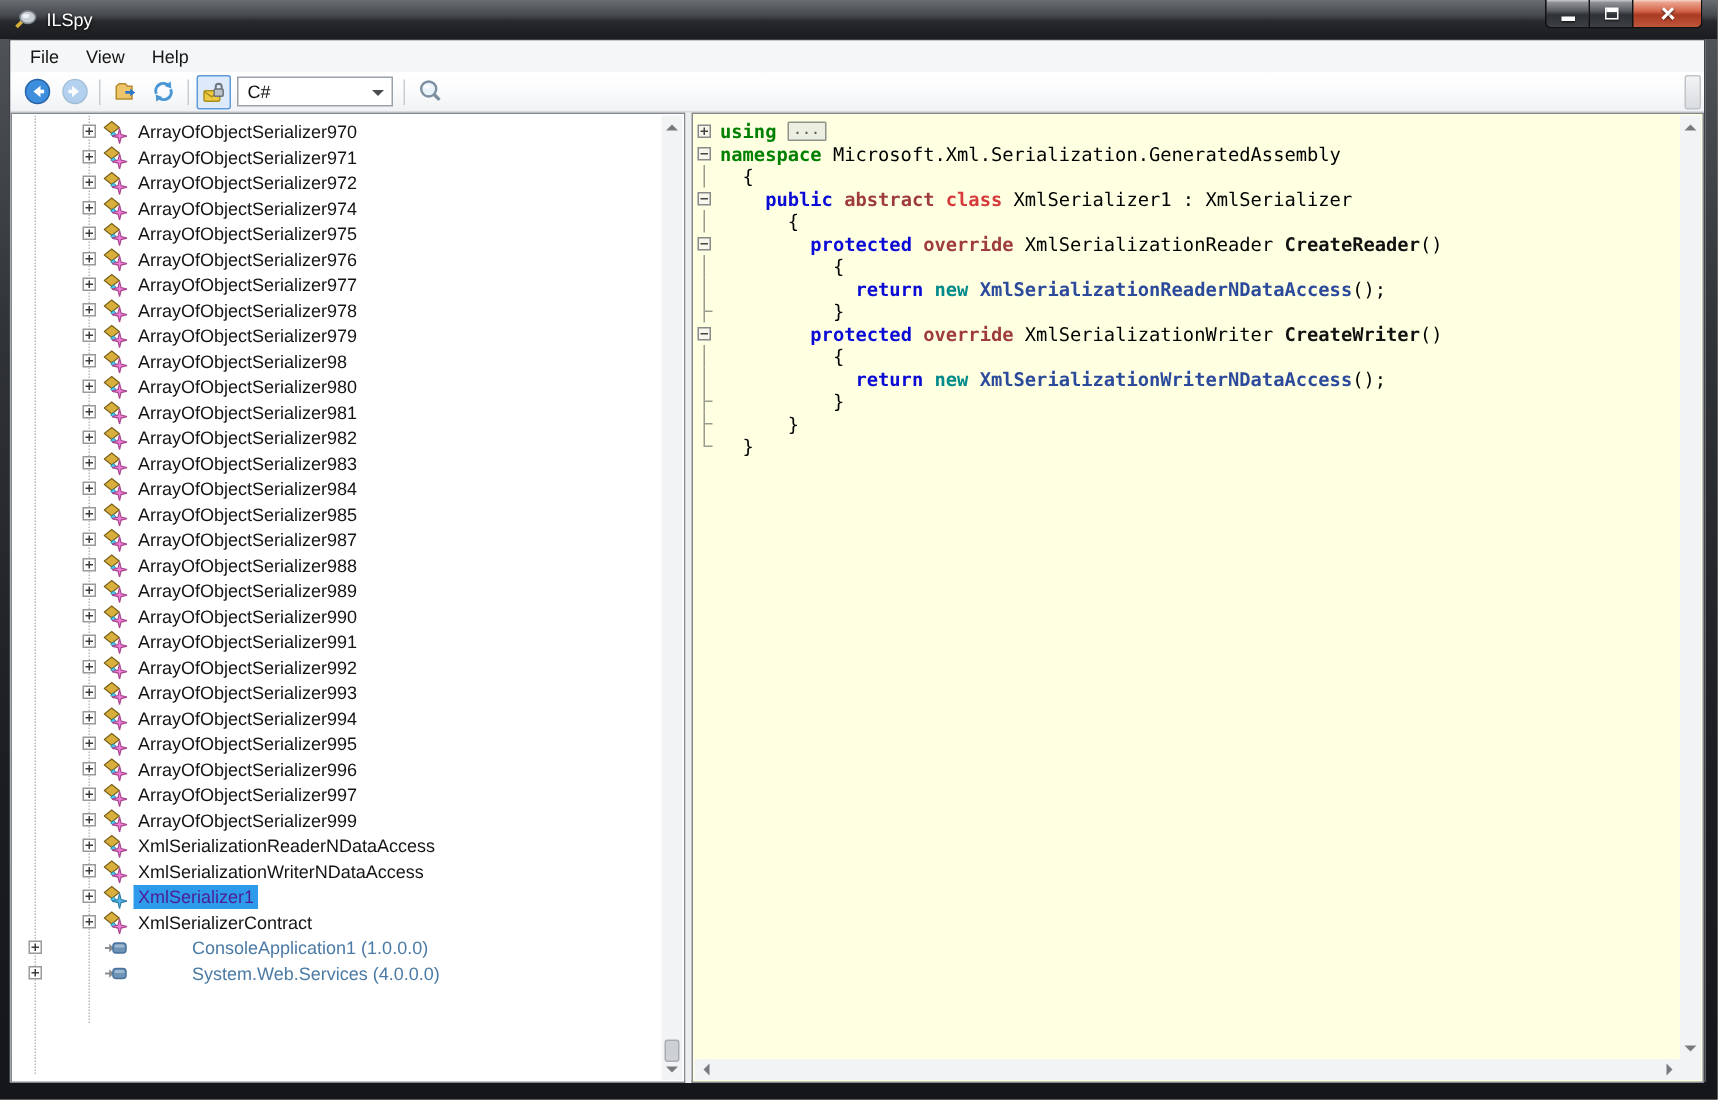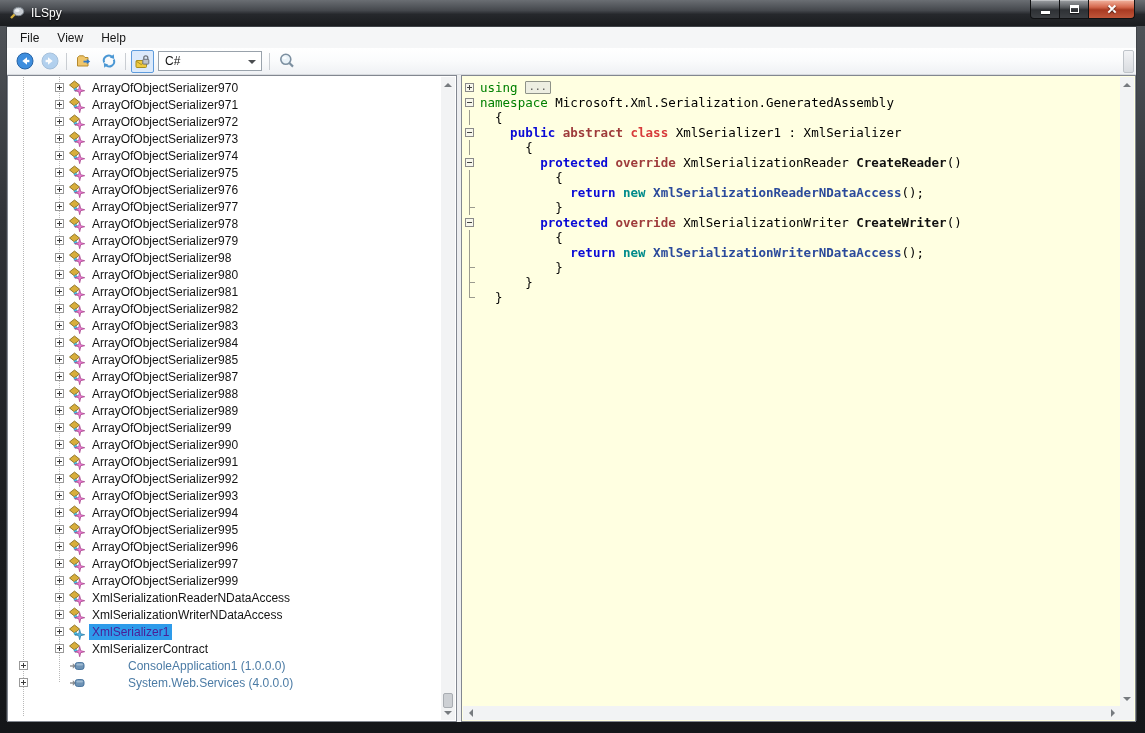--- a/index.html
+++ b/index.html
@@ -79,21 +79,21 @@
   .code-line { display:flex; height:15px; line-height:15px; white-space:pre; }
   .fold-col { width:17px; flex:none; position:relative; }
   .fold-box { position:absolute; left:2px; top:3px; width:9px; height:9px; border:1px solid #8A8A8A;
               background:#F7F7EC; }
   .fold-box::before { content:""; position:absolute; left:1px; top:3px; width:5px; height:1px; background:#444; }
   .fold-box.plus::after { content:""; position:absolute; left:3px; top:1px; width:1px; height:5px; background:#444; }
   .fold-line  { position:absolute; left:6px; top:0; bottom:0; border-left:1px solid #9B9B8F; }
   .fold-line.half { bottom:7px; }
   .fold-tick  { position:absolute; left:7px; top:7px; width:5px; border-top:1px solid #9B9B8F; }
   .tok-plain   { color:#000000; }
-  .tok-kw-green{ color:#008000; font-weight:normal; }
+  .tok-kw-green{ color:#008000; font-weight:bold; }
   .tok-kw-blue { color:#0A0AD6; font-weight:bold; }
   .tok-kw-dred { color:#9E3B3B; font-weight:bold; }
   .tok-kw-red  { color:#D73A3A; font-weight:bold; }
   .tok-kw-teal { color:#008B8B; font-weight:bold; }
   .tok-type-ref{ color:#2B4A9B; font-weight:bold; }
   .tok-method  { color:#111111; font-weight:bold; }
   .fold-ellipsis { display:inline-block; border:1px solid #8E9288; background:#EDEEE2; color:#555;
               font-size:10px; line-height:10px; padding:0 3px 1px 3px; margin-left:7px;
               align-self:center; border-radius:1px; }
   .code-vscroll { position:absolute; right:1px; top:1px; bottom:15px; width:14px; background:#F2F3F4; }
@@ -228,30 +228,20 @@
               <span class="tlabel">ArrayOfObjectSerializer972</span>
             </div>
             <div class="trow type">
               <span class="expander plus"></span>
               <span class="ticon">
   <svg width="16" height="16" viewBox="0 0 16 16">
     <polygon points="0.5,5 5.5,1 10.5,5 5.5,9" fill="#D8AE3C" stroke="#7A6118" stroke-width="0.8"></polygon>
     <polygon points="4.8,9.6 6.6,8 8.4,9.6 6.6,11.2" fill="#49C8F0" stroke="#1E85AA" stroke-width="0.6"></polygon>
     <path d="M10.7,5.6 L11.7,9.7 L15.7,10.7 L11.7,11.7 L10.7,15.7 L9.7,11.7 L5.7,10.7 L9.7,9.7 Z" fill="#F07ED8" stroke="#A8468E" stroke-width="0.8"></path>
   </svg></span>
-              <span class="tlabel">ArrayOfObjectSerializer973</span>
-            </div>
-            <div class="trow type">
-              <span class="expander plus"></span>
-              <span class="ticon">
-  <svg width="16" height="16" viewBox="0 0 16 16">
-    <polygon points="0.5,5 5.5,1 10.5,5 5.5,9" fill="#D8AE3C" stroke="#7A6118" stroke-width="0.8"></polygon>
-    <polygon points="4.8,9.6 6.6,8 8.4,9.6 6.6,11.2" fill="#49C8F0" stroke="#1E85AA" stroke-width="0.6"></polygon>
-    <path d="M10.7,5.6 L11.7,9.7 L15.7,10.7 L11.7,11.7 L10.7,15.7 L9.7,11.7 L5.7,10.7 L9.7,9.7 Z" fill="#F07ED8" stroke="#A8468E" stroke-width="0.8"></path>
-  </svg></span>
               <span class="tlabel">ArrayOfObjectSerializer974</span>
             </div>
             <div class="trow type">
               <span class="expander plus"></span>
               <span class="ticon">
   <svg width="16" height="16" viewBox="0 0 16 16">
     <polygon points="0.5,5 5.5,1 10.5,5 5.5,9" fill="#D8AE3C" stroke="#7A6118" stroke-width="0.8"></polygon>
     <polygon points="4.8,9.6 6.6,8 8.4,9.6 6.6,11.2" fill="#49C8F0" stroke="#1E85AA" stroke-width="0.6"></polygon>
     <path d="M10.7,5.6 L11.7,9.7 L15.7,10.7 L11.7,11.7 L10.7,15.7 L9.7,11.7 L5.7,10.7 L9.7,9.7 Z" fill="#F07ED8" stroke="#A8468E" stroke-width="0.8"></path>
   </svg></span>
@@ -389,30 +379,20 @@
             </div>
             <div class="trow type">
               <span class="expander plus"></span>
               <span class="ticon">
   <svg width="16" height="16" viewBox="0 0 16 16">
     <polygon points="0.5,5 5.5,1 10.5,5 5.5,9" fill="#D8AE3C" stroke="#7A6118" stroke-width="0.8"></polygon>
     <polygon points="4.8,9.6 6.6,8 8.4,9.6 6.6,11.2" fill="#49C8F0" stroke="#1E85AA" stroke-width="0.6"></polygon>
     <path d="M10.7,5.6 L11.7,9.7 L15.7,10.7 L11.7,11.7 L10.7,15.7 L9.7,11.7 L5.7,10.7 L9.7,9.7 Z" fill="#F07ED8" stroke="#A8468E" stroke-width="0.8"></path>
   </svg></span>
               <span class="tlabel">ArrayOfObjectSerializer989</span>
-            </div>
-            <div class="trow type">
-              <span class="expander plus"></span>
-              <span class="ticon">
-  <svg width="16" height="16" viewBox="0 0 16 16">
-    <polygon points="0.5,5 5.5,1 10.5,5 5.5,9" fill="#D8AE3C" stroke="#7A6118" stroke-width="0.8"></polygon>
-    <polygon points="4.8,9.6 6.6,8 8.4,9.6 6.6,11.2" fill="#49C8F0" stroke="#1E85AA" stroke-width="0.6"></polygon>
-    <path d="M10.7,5.6 L11.7,9.7 L15.7,10.7 L11.7,11.7 L10.7,15.7 L9.7,11.7 L5.7,10.7 L9.7,9.7 Z" fill="#F07ED8" stroke="#A8468E" stroke-width="0.8"></path>
-  </svg></span>
-              <span class="tlabel">ArrayOfObjectSerializer99</span>
             </div>
             <div class="trow type">
               <span class="expander plus"></span>
               <span class="ticon">
   <svg width="16" height="16" viewBox="0 0 16 16">
     <polygon points="0.5,5 5.5,1 10.5,5 5.5,9" fill="#D8AE3C" stroke="#7A6118" stroke-width="0.8"></polygon>
     <polygon points="4.8,9.6 6.6,8 8.4,9.6 6.6,11.2" fill="#49C8F0" stroke="#1E85AA" stroke-width="0.6"></polygon>
     <path d="M10.7,5.6 L11.7,9.7 L15.7,10.7 L11.7,11.7 L10.7,15.7 L9.7,11.7 L5.7,10.7 L9.7,9.7 Z" fill="#F07ED8" stroke="#A8468E" stroke-width="0.8"></path>
   </svg></span>
               <span class="tlabel">ArrayOfObjectSerializer990</span>

